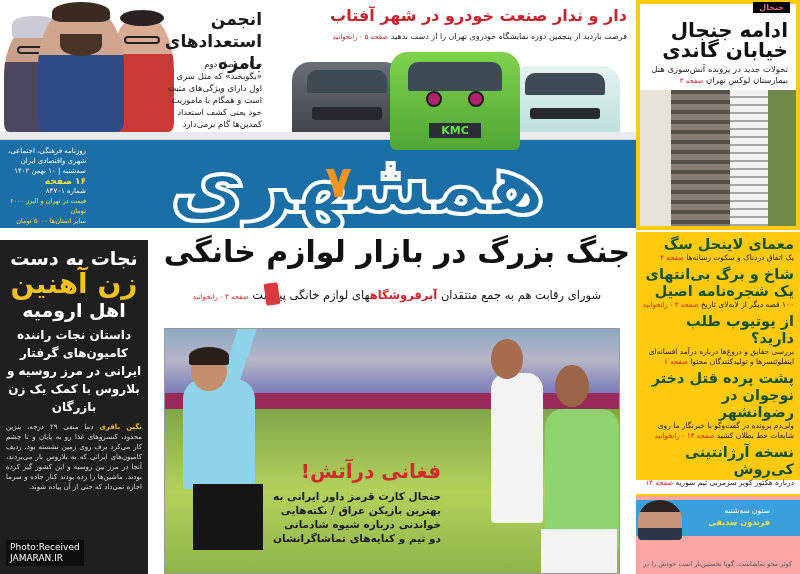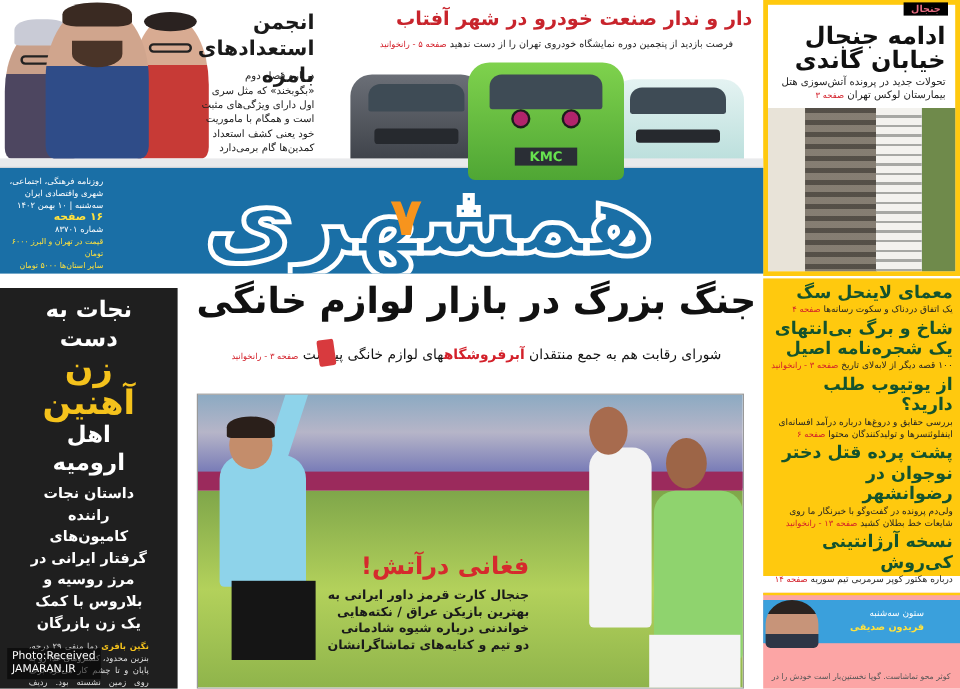--- a/index.html
+++ b/index.html
@@ -20,21 +20,21 @@
   .p3 { left: 108px; width: 64px; height: 118px; background: linear-gradient(#d8ab92 0 34%, #c73a36 34%); }
   .p3 .hair { position:absolute; left:10px; top:-4px; width:44px; height:16px; background:#2a2220; border-radius:50%; }
   .glasses { position:absolute; top:22px; left:50%; transform:translateX(-50%); width:36px; height:8px; border:2px solid #222; border-radius:4px; }
 
   .tl-title { position:absolute; right:8px; top:8px; width:100px; font-weight:bold; font-size:17px; line-height:22px; color:#1a1a1a; text-align:right; }
   .tl-body { position:absolute; right:8px; top:58px; width:96px; font-size:8.5px; line-height:12px; color:#222; text-align:right; }
   .page-ref { color:#d3202a; font-size:7px; }
 
   .top-center { left: 270px; top: 0; width: 365px; height: 150px; }
   .tc-title { position:absolute; right:8px; top:6px; font-weight:bold; font-size:16px; color:#c8242c; white-space:nowrap; }
-  .tc-sub { position:absolute; right:24px; top:32px; font-size:8px; color:#1a1a1a; white-space:nowrap; }
+  .tc-sub { position:absolute; right:8px; top:32px; font-size:8px; color:#1a1a1a; white-space:nowrap; }
   .car { position:absolute; border-radius: 18px 18px 6px 6px; padding-left: 24px; }
   .car .win { position:absolute; left:14%; right:14%; top:10%; height:30%; background:#3e4b55; border-radius:10px 10px 2px 2px; }
   .car .grille { position:absolute; left:18%; right:18%; top:58%; height:16%; background:#26292e; border-radius:3px; }
   .car1 { left:22px; top:62px; width:110px; height:78px; background:linear-gradient(#6b6f77,#3b3f46); }
   .car2 { left:120px; top:52px; width:130px; height:98px; background:linear-gradient(#7fd24d,#4fa634); z-index:2; }
   .car3 { left:240px; top:66px; width:110px; height:72px; background:linear-gradient(#e4f3f2,#b9dedb); }
   .kmc { position:absolute; left:30%; right:30%; top:72%; height:16%; background:#2a2e35; color:#67e24f; font-weight:bold; font-size:11px; display:flex; align-items:center; justify-content:center; }
   .lamp { position:absolute; top:40%; width:16px; height:16px; border-radius:50%; background:#b1246b; border:2px solid #1c1c1c; }
 
   .top-right { left: 636px; top: 0; width: 164px; height: 230px; background:#ffc90e; padding:4px; }
@@ -75,21 +75,21 @@
   .ref-shorts { left:28px; top:155px; width:70px; height:66px; background:#151515; }
   .p-white { left:326px; top:44px; width:52px; height:150px; background:#f3f3f3; border-radius:16px 16px 4px 4px; }
   .p-white-head { left:326px; top:10px; width:32px; height:40px; background:#a76b4e; border-radius:50%; }
   .p-green { left:380px; top:80px; width:74px; height:140px; background:#8fd36e; border-radius:18px 18px 4px 4px; }
   .p-green-head { left:390px; top:36px; width:34px; height:42px; background:#9d6547; border-radius:50%; }
   .p-shorts { left:376px; top:200px; width:76px; height:46px; background:#f4f4f4; }
   .photo-head { position:absolute; right:178px; top:130px; font-weight:bold; font-size:20px; color:#d52a2d; }
   .photo-body { position:absolute; right:178px; top:160px; width:170px; font-size:10.5px; line-height:14px; color:#1a1a1a; font-weight:bold; text-align:right; }
 
   
-  .left-col { left:0; top:240px; width:148px; height:334px; background:#1f1f1f; padding:6px 24px; text-align:center; }
+  .left-col { left:0; top:240px; width:148px; height:334px; background:#1f1f1f; padding:6px 6px; text-align:center; }
   .lc-h1 { color:#fff; font-weight:bold; font-size:19px; line-height:24px; }
   .lc-h2 { color:#f4c21c; font-weight:bold; font-size:28px; line-height:28px; }
   .lc-h3 { color:#fff; font-weight:bold; font-size:19px; line-height:24px; }
   .lc-deck { color:#fff; font-weight:bold; font-size:12px; line-height:18px; margin-top:4px; }
   .lc-body { color:#ddd; font-size:7px; line-height:10px; text-align:justify; margin-top:6px; }
   .lc-author { color:#f4c21c; font-weight:bold; }
   .watermark { position:absolute; left:6px; bottom:8px; color:#fff; font-size:9px; line-height:11px; text-align:left; direction:ltr; background:rgba(0,0,0,.55); padding:2px 4px; }
 
   
   .right-col { left:636px; top:232px; width:164px; height:248px; background:#ffc90e; padding:4px 6px; text-align:right; }

